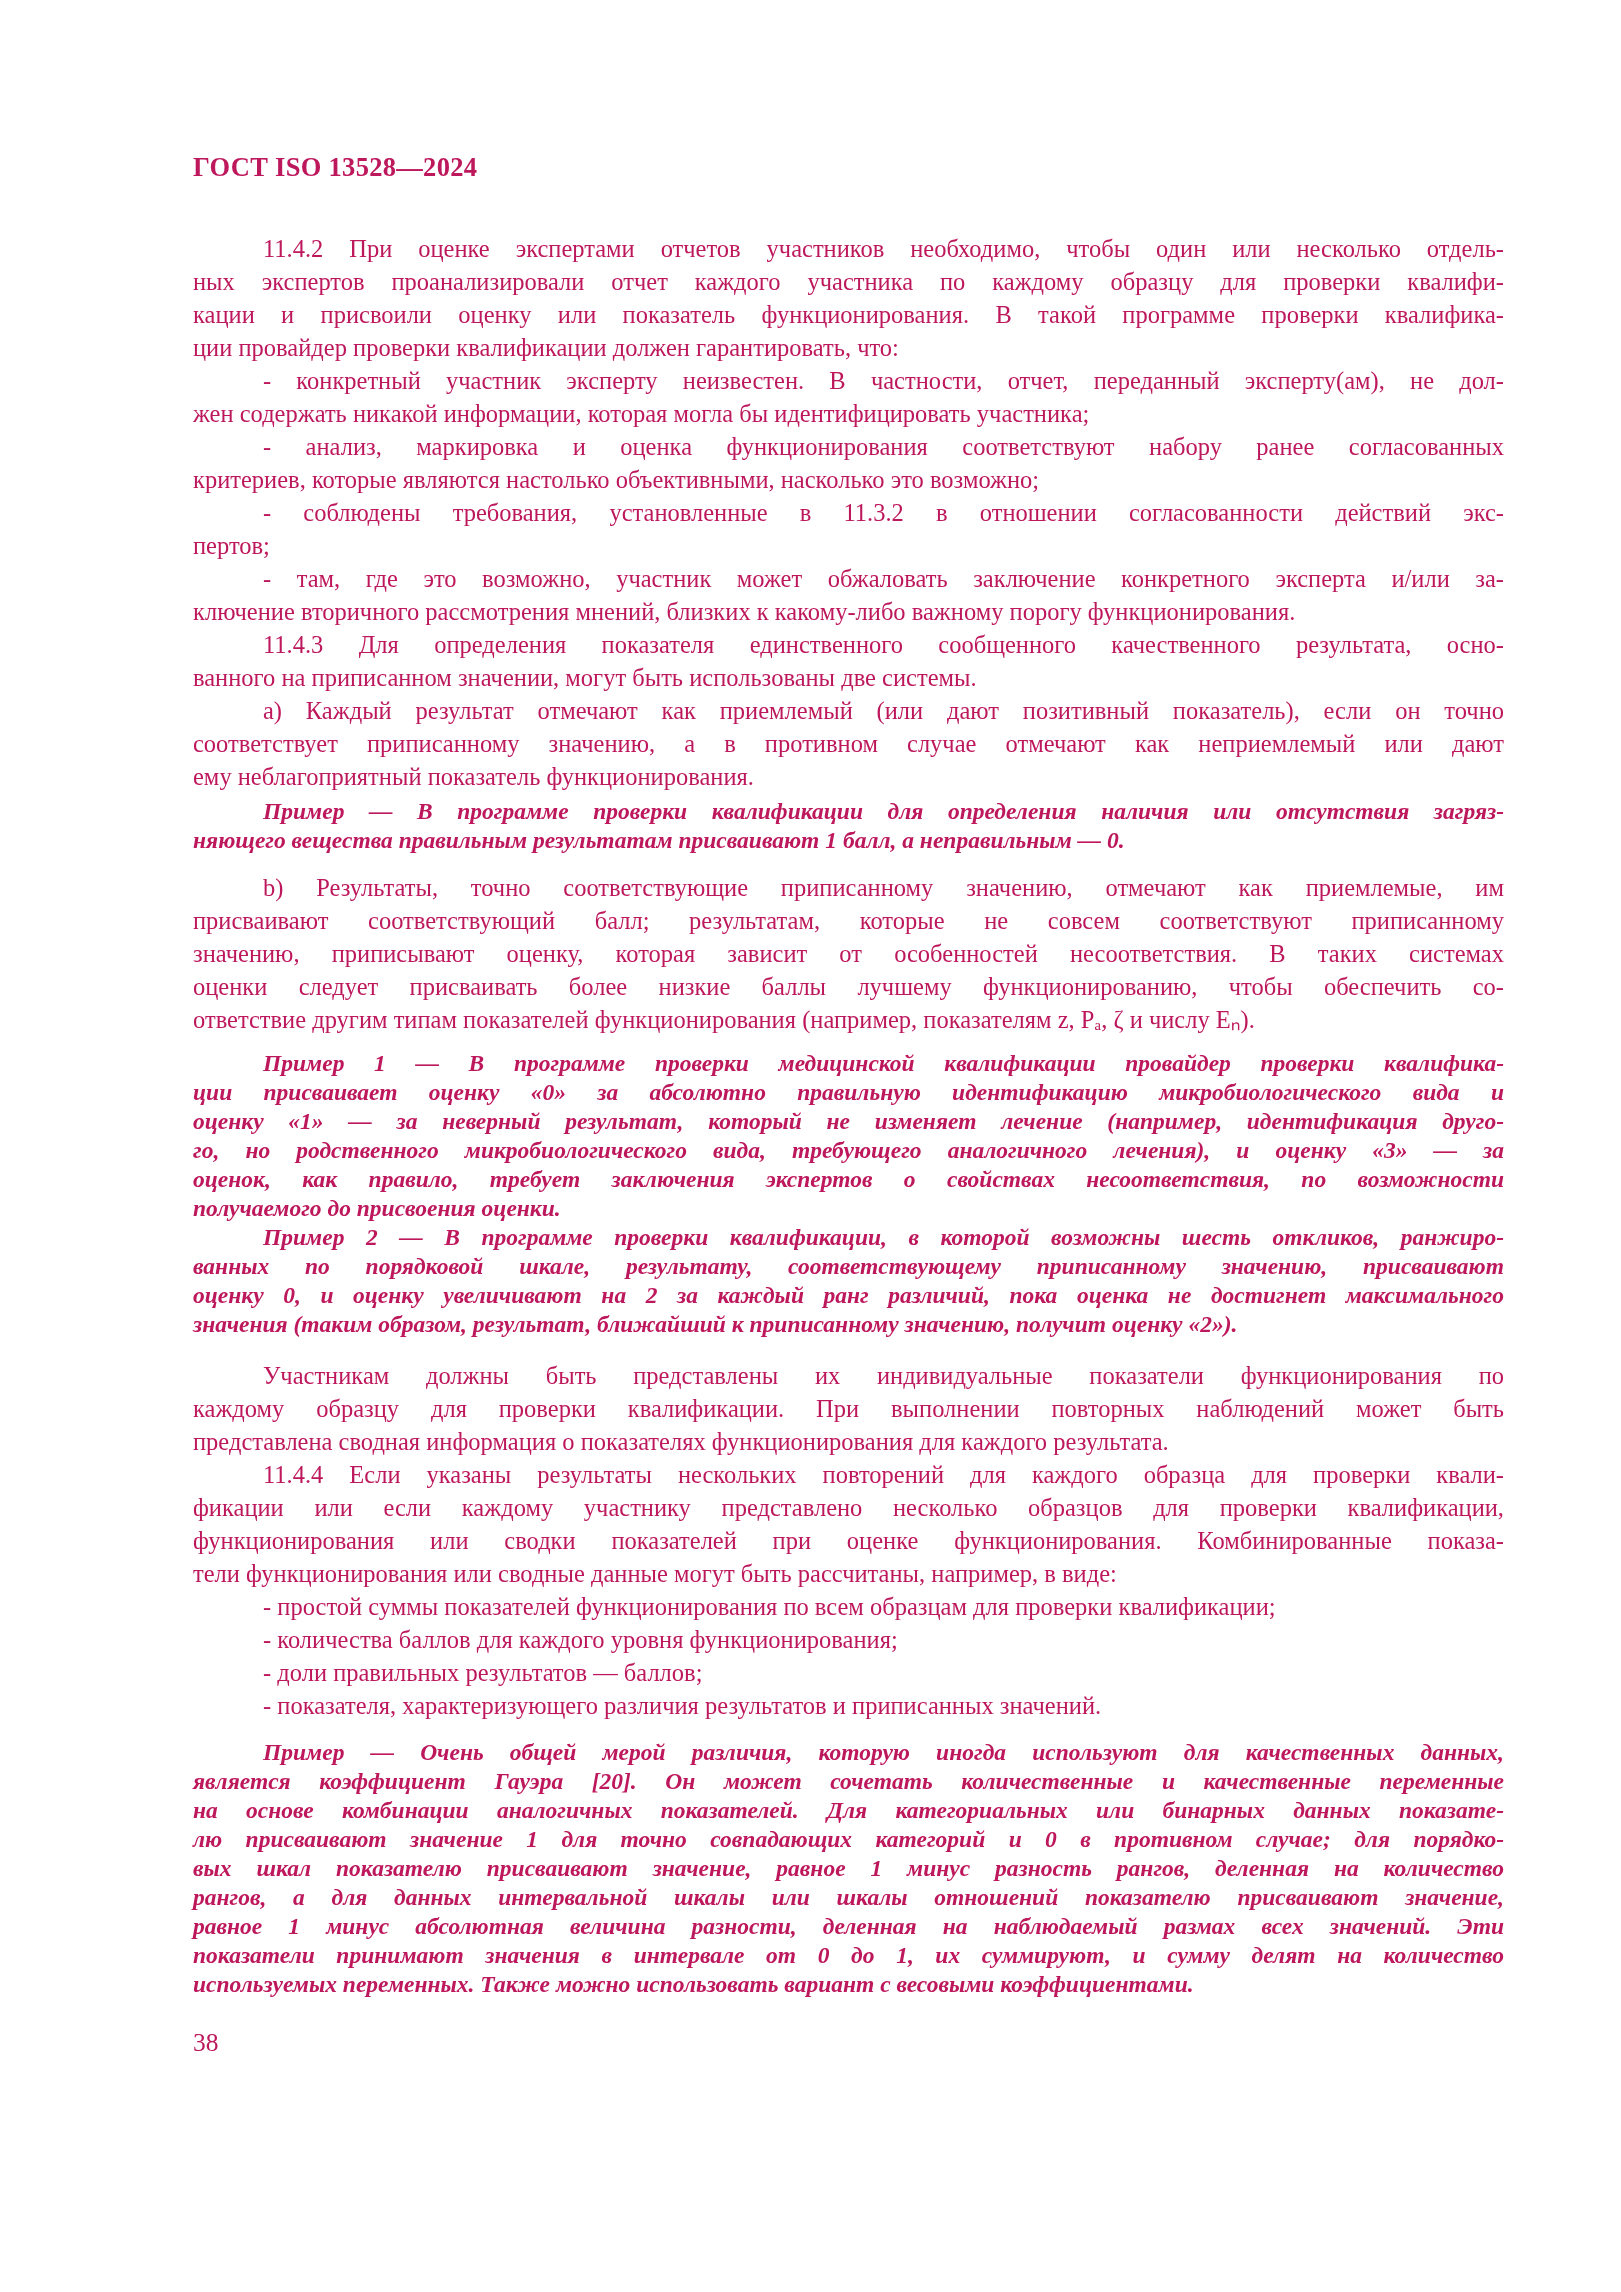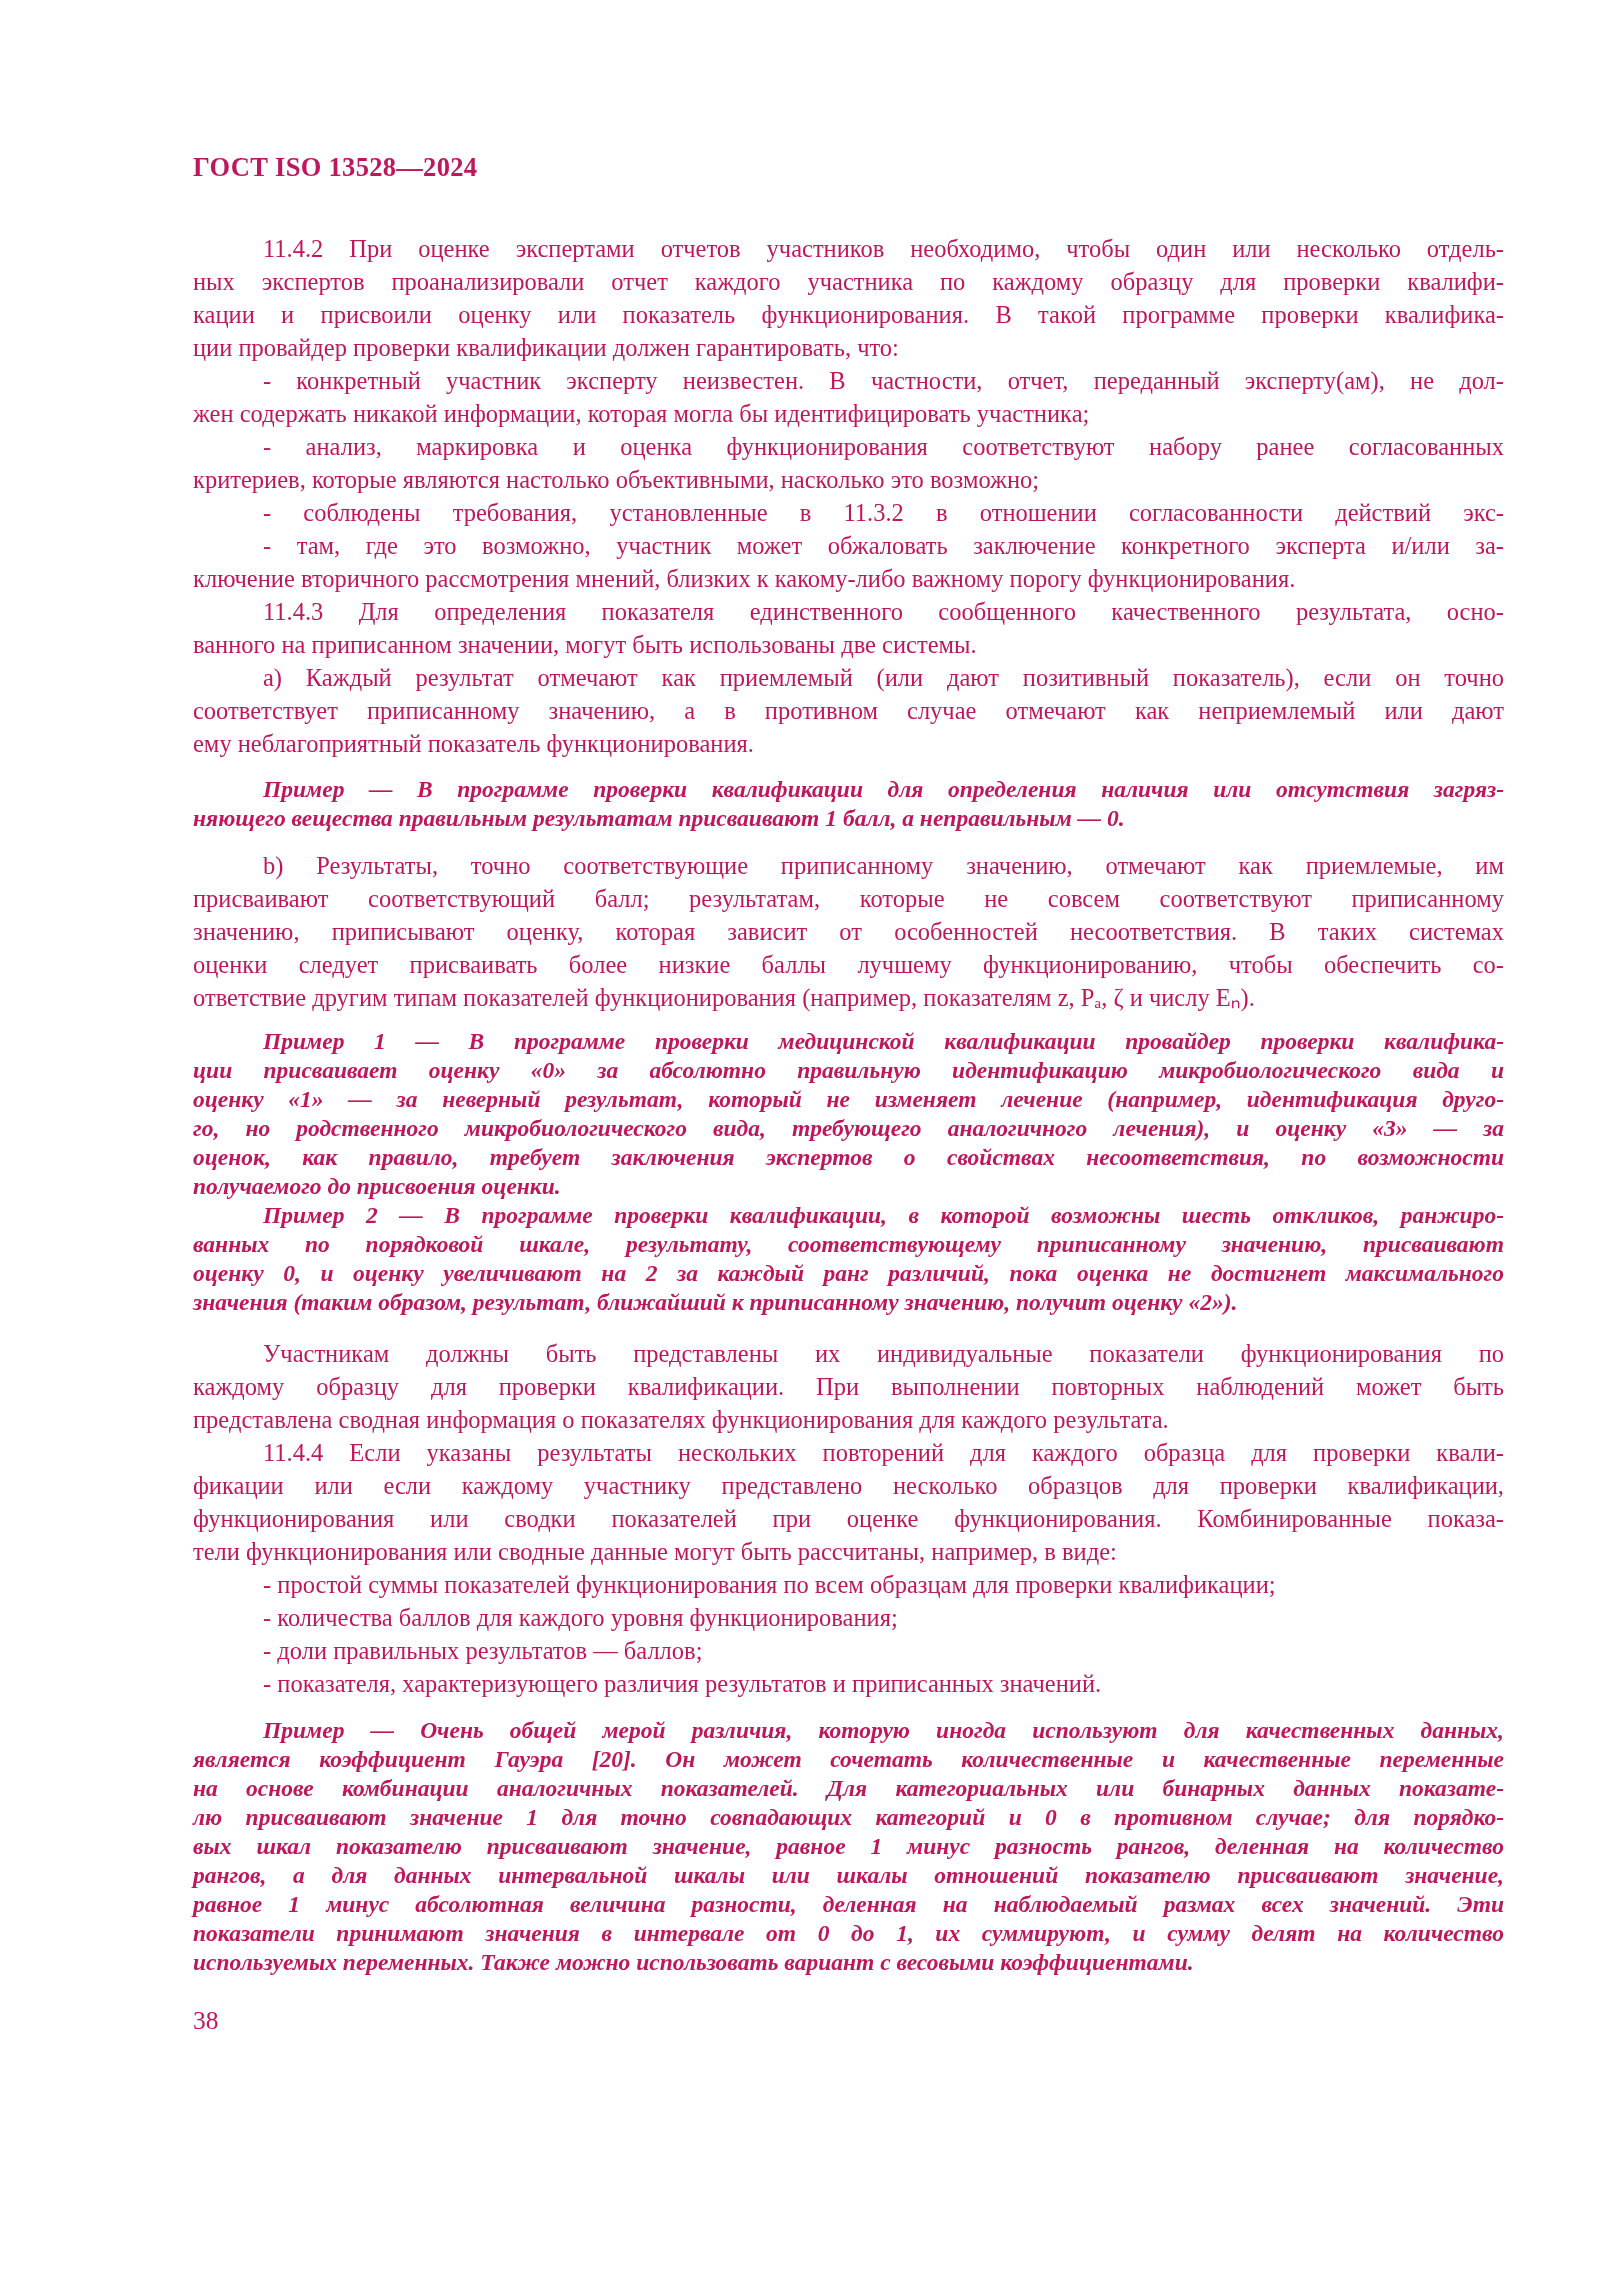--- a/index.html
+++ b/index.html
@@ -28,21 +28,21 @@
     white-space: normal;
   }
   .ind { padding-left: 70px; }
   .j { text-align: justify; text-align-last: justify; }
   .ex .ln {
     font-size: 23.5px;
     line-height: 29px;
     font-weight: bold;
     font-style: italic;
   }
-  .example-a     { margin-top: 15px;  margin-bottom: 15.7px; }
+  .example-a     { margin-top: 4px;  margin-bottom: 15.7px; }
   .example-1     { margin-top: 13.7px; margin-bottom: 0; }
   .example-2     { margin-top: 0;    margin-bottom: 19.6px; }
   .example-gower { margin-top: 15.7px; margin-bottom: 21px; }
   .page-number {
     margin-top: 29px;
     font-size: 25.5px;
     line-height: 29px;
   }
 </style>
 </head>
@@ -61,20 +61,21 @@
       <div class="block">
         <div class="ln ind j">- конкретный участник эксперту неизвестен. В частности, отчет, переданный эксперту(ам), не дол-</div>
         <div class="ln">жен содержать никакой информации, которая могла бы идентифицировать участника;</div>
       </div>
       <div class="block">
         <div class="ln ind j">- анализ, маркировка и оценка функционирования соответствуют набору ранее согласованных</div>
         <div class="ln">критериев, которые являются настолько объективными, насколько это возможно;</div>
       </div>
       <div class="block">
         <div class="ln ind j">- соблюдены требования, установленные в 11.3.2 в отношении согласованности действий экс-</div>
+        <div class="ln">пертов;</div>
       </div>
       <div class="block">
         <div class="ln ind j">- там, где это возможно, участник может обжаловать заключение конкретного эксперта и/или за-</div>
         <div class="ln">ключение вторичного рассмотрения мнений, близких к какому-либо важному порогу функционирования.</div>
       </div>
       <div class="block">
         <div class="ln ind j">11.4.3 Для определения показателя единственного сообщенного качественного результата, осно-</div>
         <div class="ln">ванного на приписанном значении, могут быть использованы две системы.</div>
       </div>
       <div class="block">

